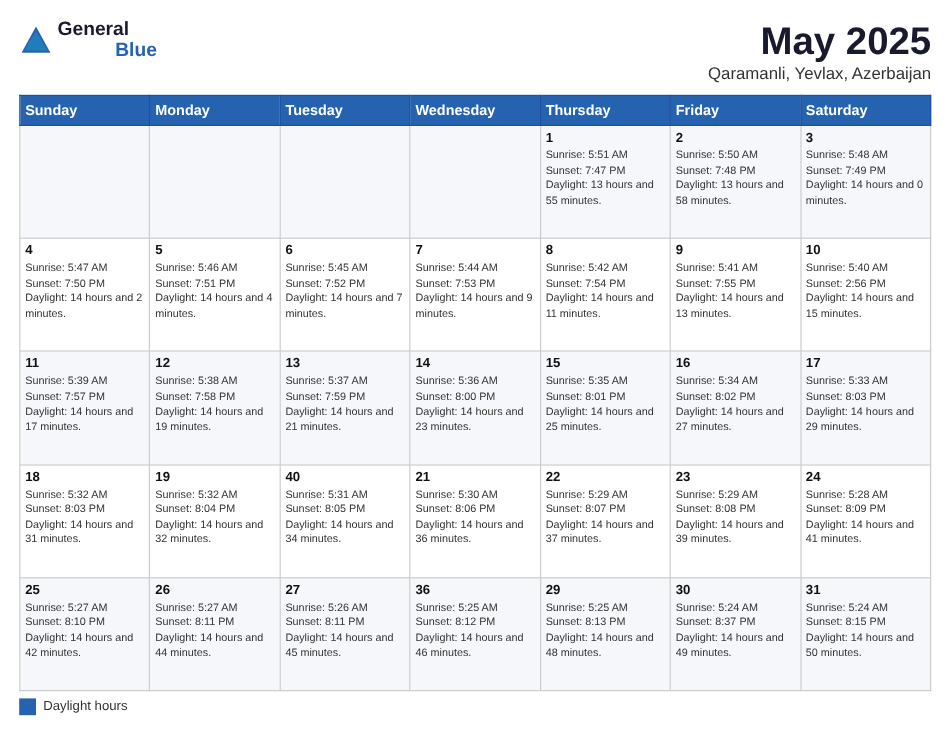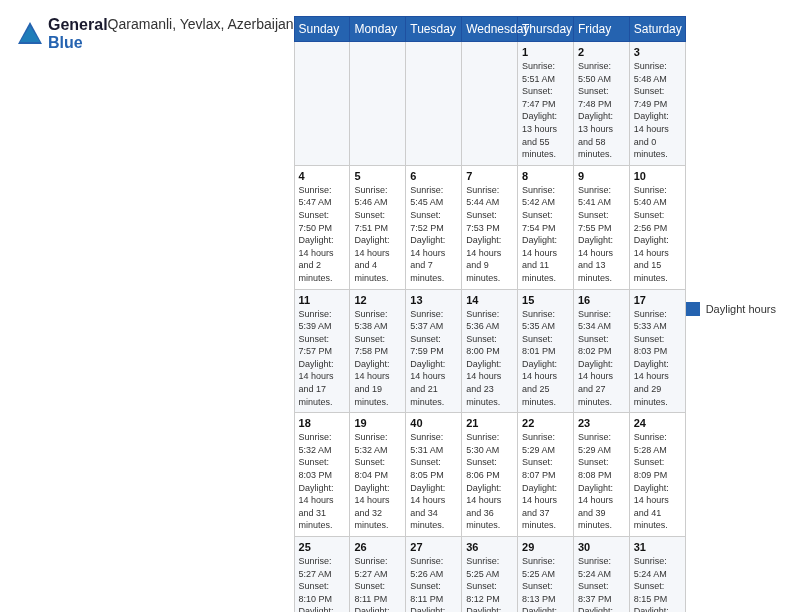--- a/index.html
+++ b/index.html
@@ -8,21 +8,21 @@
       height: 612px;
       font-family: Arial, sans-serif;
       background: #fff;
       overflow: hidden;
     }
     .page {
       width: 792px;
       height: 612px;
       padding: 16px;
       display: flex;
-      flex-direction: row;
+      flex-direction: column;
     }
     .header {
       display: flex;
       justify-content: space-between;
       align-items: flex-start;
       margin-bottom: 10px;
     }
     .logo {
       display: flex;
       align-items: center;
@@ -35,20 +35,21 @@
     }
     .logo-general {
       font-size: 16px;
       font-weight: bold;
       color: #1a1a2e;
     }
     .logo-blue {
       font-size: 16px;
       font-weight: bold;
       color: #2563b0;
+      margin-left: 48px;
     }
     .logo-icon {
       width: 28px;
       height: 28px;
     }
     .title-block {
       text-align: right;
     }
     .month-year {
       font-size: 32px;
@@ -68,21 +69,21 @@
     }
     table {
       width: 100%;
       border-collapse: collapse;
       table-layout: fixed;
     }
     thead tr th {
       background: #2563b0;
       color: #fff;
       font-size: 12px;
-      font-weight: normal;
+      font-weight: bold;
       padding: 5px 4px;
       text-align: left;
       border: 1px solid #1e50a0;
     }
     tbody tr td {
       border: 1px solid #ccc;
       vertical-align: top;
       padding: 4px;
       font-size: 9.5px;
       color: #222;
@@ -136,20 +137,21 @@
       <svg class="logo-icon" viewBox="0 0 28 28">
         <polygon points="14,2 26,24 2,24" fill="#2563b0"></polygon>
         <polygon points="14,6 24,22 4,22" fill="#1e90c0" opacity="0.6"></polygon>
       </svg>
       <div class="logo-text">
         <span class="logo-general">General</span>
         <span class="logo-blue">Blue</span>
       </div>
     </div>
     <div class="title-block">
+      <div class="month-year">May 2025</div>
       <div class="location">Qaramanli, Yevlax, Azerbaijan</div>
     </div>
   </div>
 
   <table class="calendar">
     <thead>
       <tr>
       <th>Sunday</th>
           <th>Monday</th>
           <th>Tuesday</th>

